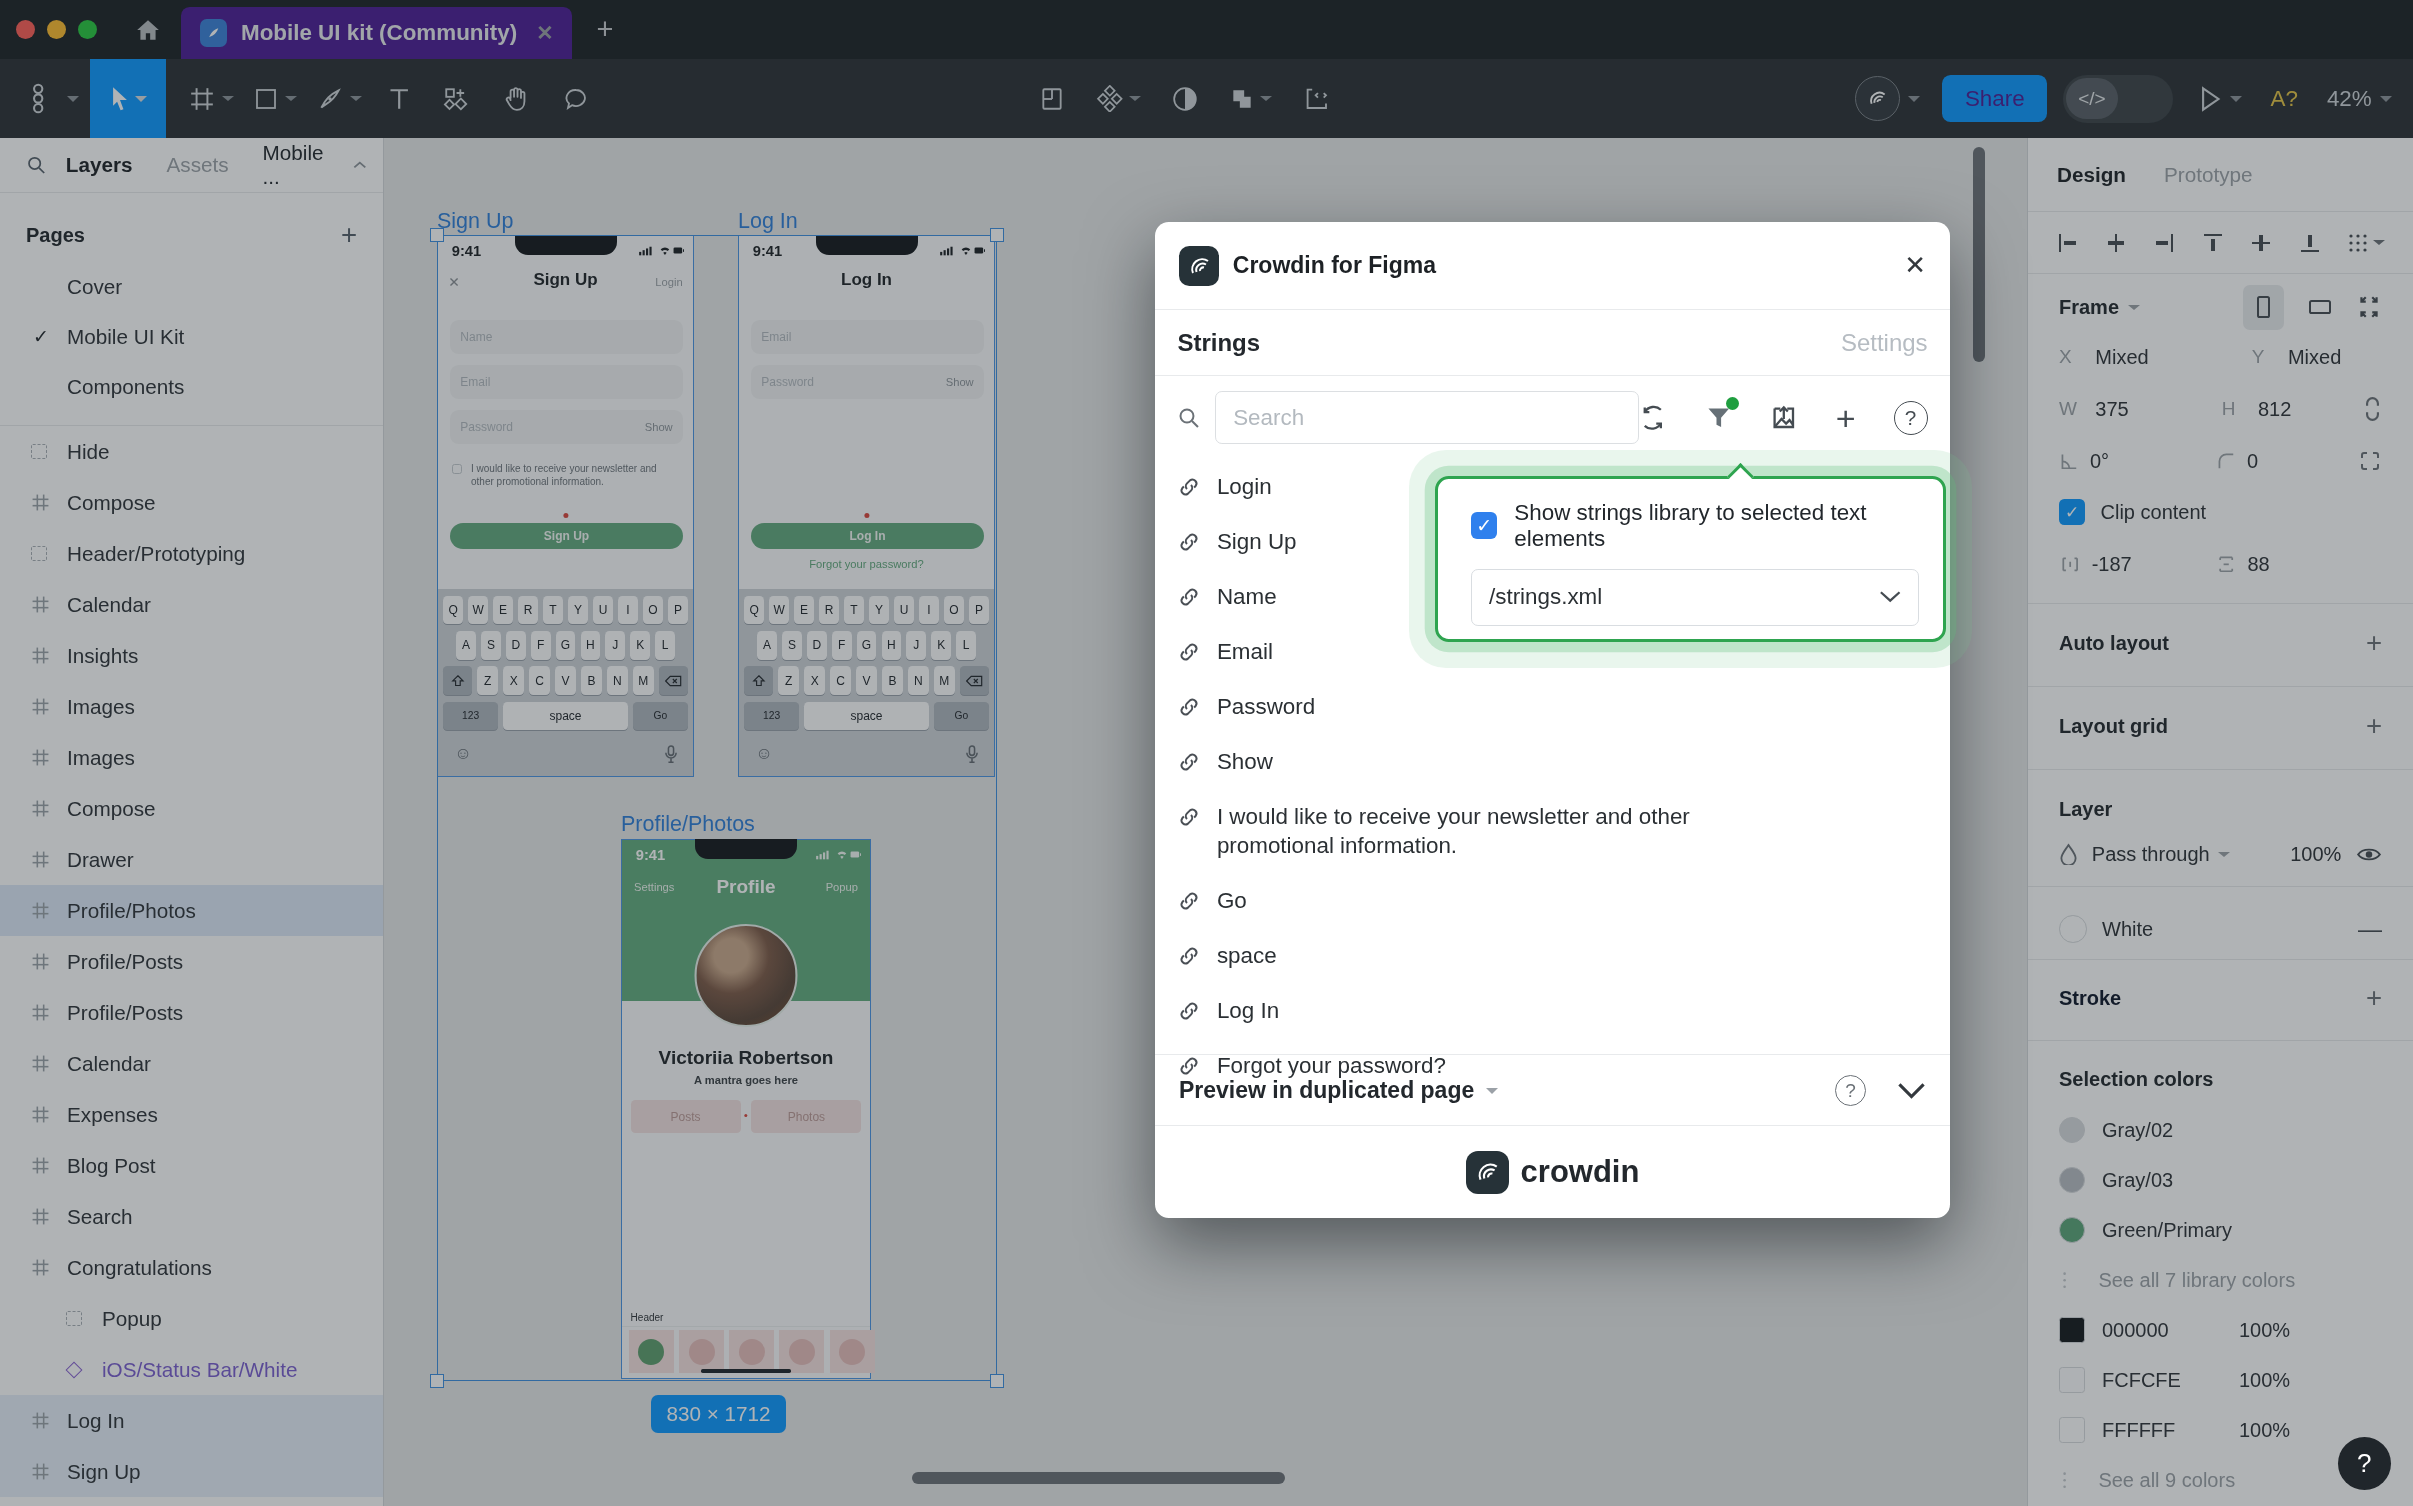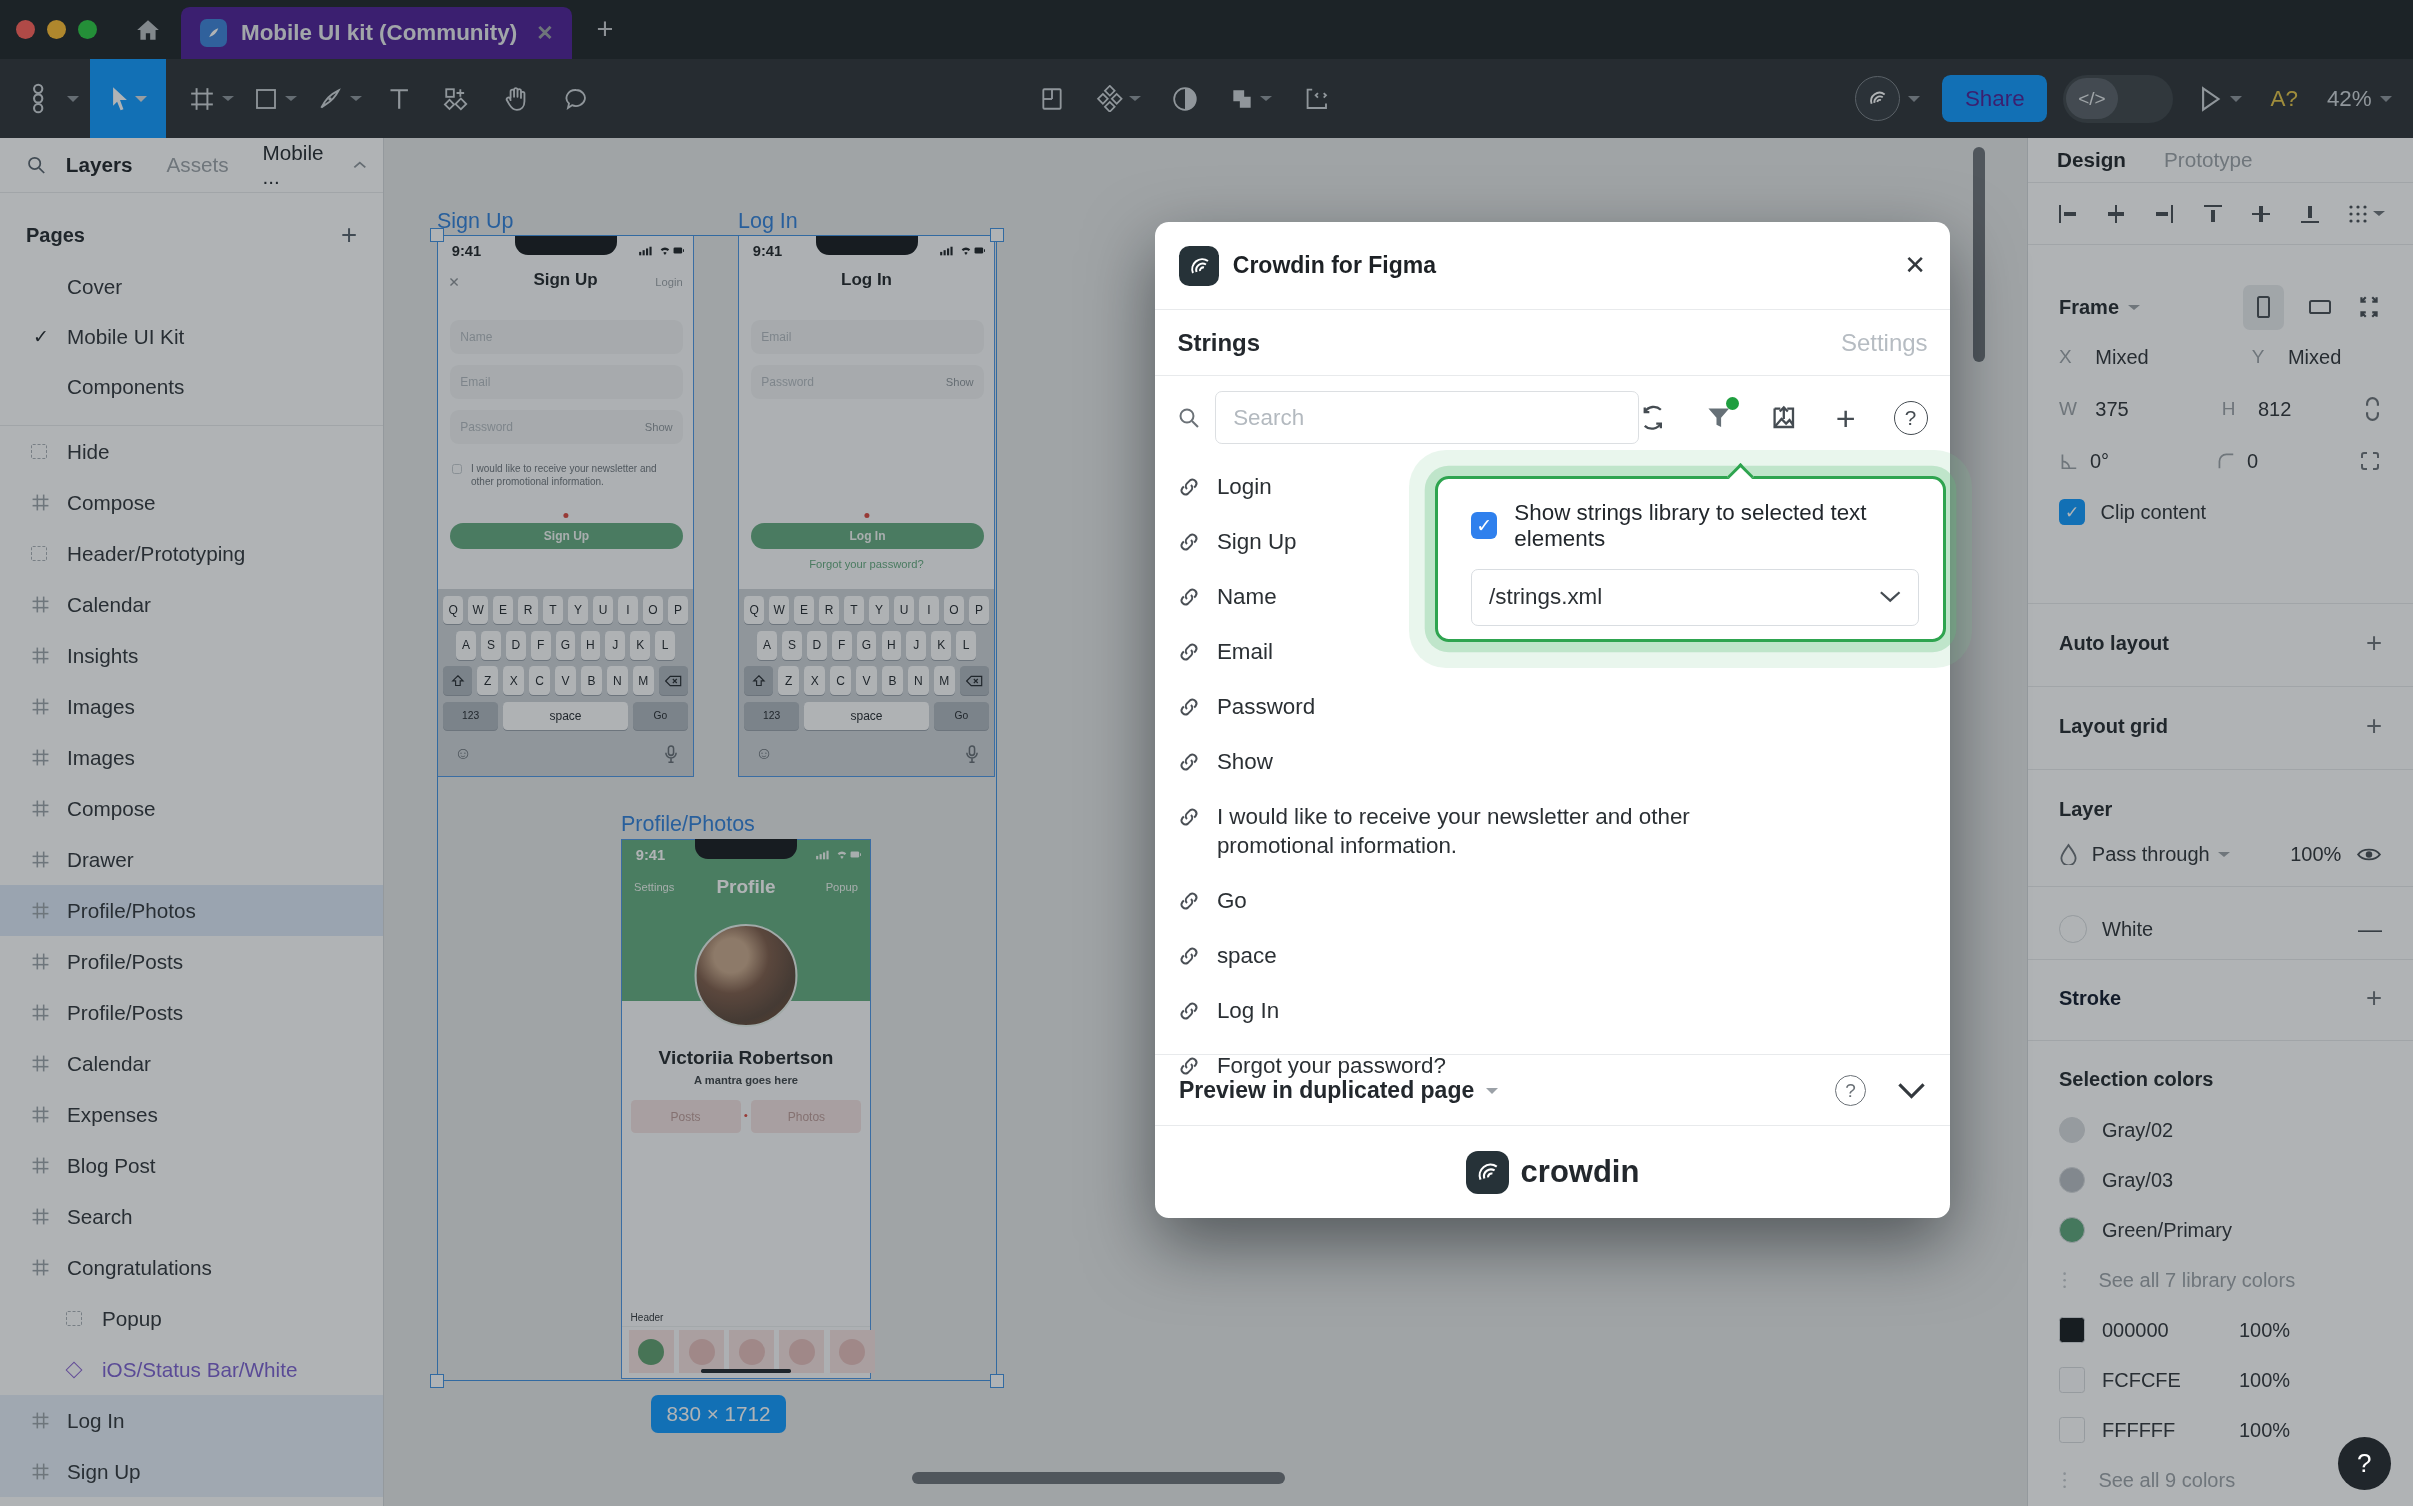--- a/index.html
+++ b/index.html
@@ -46,21 +46,21 @@
   .page-row .chk { width:34px; font-size:19px; color:#23282d; }
   .lyr-row { height:51px; display:flex; align-items:center; padding-left:31px; font-size:20.7px; color:#2f3439; font-weight:500; }
   .lyr-row.sel { background:#dde9f8; }
   .lyr-row.soft { background:#e6eff9; }
   .lyr-row .ic { width:36px; display:flex; align-items:center; }
   .lyr-row.ind { padding-left:66px; }
   .lyr-purple { color:#7b5fd0; }
 
   
   .rightpanel { position:absolute; right:0; top:138px; width:386px; bottom:0; background:#fff; border-left:0.9px solid #d4d7da; font-size:20px; }
-  .rp-tabs { height:45px; border-bottom:0.9px solid #e8eaec; display:flex; align-items:center; padding:0 29px; gap:38px; }
+  .rp-tabs { height:74px; border-bottom:0.9px solid #e8eaec; display:flex; align-items:center; padding:0 29px; gap:38px; }
   .rp-tab { font-size:20.7px; color:#9ba1a7; }
   .rp-tab.on { color:#1e2327; font-weight:700; }
   .rp-align { height:62px; border-bottom:0.9px solid #e8eaec; display:flex; align-items:center; justify-content:space-between; padding:0 27.6px; }
   .rp-row { position:absolute; left:0; width:100%; height:52px; display:flex; align-items:center; padding:0 31px; }
   .rp-lab { color:#9ba1a7; width:26px; font-size:19px; }
   .rp-val { color:#2d3237; margin-left:10.3px; }
   .rp-sec { font-weight:700; color:#23282d; }
   .rp-div { position:absolute; left:0; width:100%; height:0.9px; background:#e8eaec; }
   .rp-plus { margin-left:auto; color:#6b7177; font-size:27.6px; font-weight:400; }
   .sw { border:0.9px solid #d7dadd; }
@@ -956,20 +956,36 @@
           <path d="M4 9 V6 a2 2 0 0 1 2-2 h3 M15 4 h3 a2 2 0 0 1 2 2 v3 M20 15 v3 a2 2 0 0 1 -2 2 h-3 M9 20 H6 a2 2 0 0 1 -2-2 v-3"></path>
         </g>
       </svg>
   </div>
   <div class="rp-row" style="top:348px;">
     <div style="width:26px;height:26px;background:#0d99ff;border-radius:5.2px;color:#fff;font-size:17px;display:flex;align-items:center;justify-content:center;">
         <span>✓</span>
       </div>
     <span class="rp-val" style="margin-left:15.5px;">Clip content</span>
   </div>
+  <div class="rp-row" style="top:400px;">
+    <svg width="22.4" height="20.7" viewBox="0 0 24 24">
+        <g stroke="#9ba1a7" stroke-width="2" fill="none">
+          <path d="M4 5 h3 M4 5 v14 M4 19 h3 M20 5 h-3 M20 5 v14 M20 19 h-3"></path>
+          <line x1="12" y1="9" x2="12" y2="15"></line>
+        </g>
+      </svg>
+    <span class="rp-val">-187</span>
+    <svg width="22.4" height="20.7" viewBox="0 0 24 24" style="margin-left:83px;">
+        <g stroke="#9ba1a7" stroke-width="2" fill="none">
+          <path d="M5 4 v3 M5 4 h14 M19 4 v3 M5 20 v-3 M5 20 h14 M19 20 v-3"></path>
+          <line x1="9" y1="12" x2="15" y2="12"></line>
+        </g>
+      </svg>
+    <span class="rp-val">88</span>
+  </div>
 
   <div class="rp-div" style="top:465px;"></div>
   <div class="rp-row" style="top:479px;align-items:center;">
     <span class="rp-sec">Auto layout</span>
     <span class="rp-plus">+</span>
   </div>
   <div class="rp-div" style="top:548px;"></div>
   <div class="rp-row" style="top:562px;">
     <span class="rp-sec">Layout grid</span>
     <span class="rp-plus">+</span>

